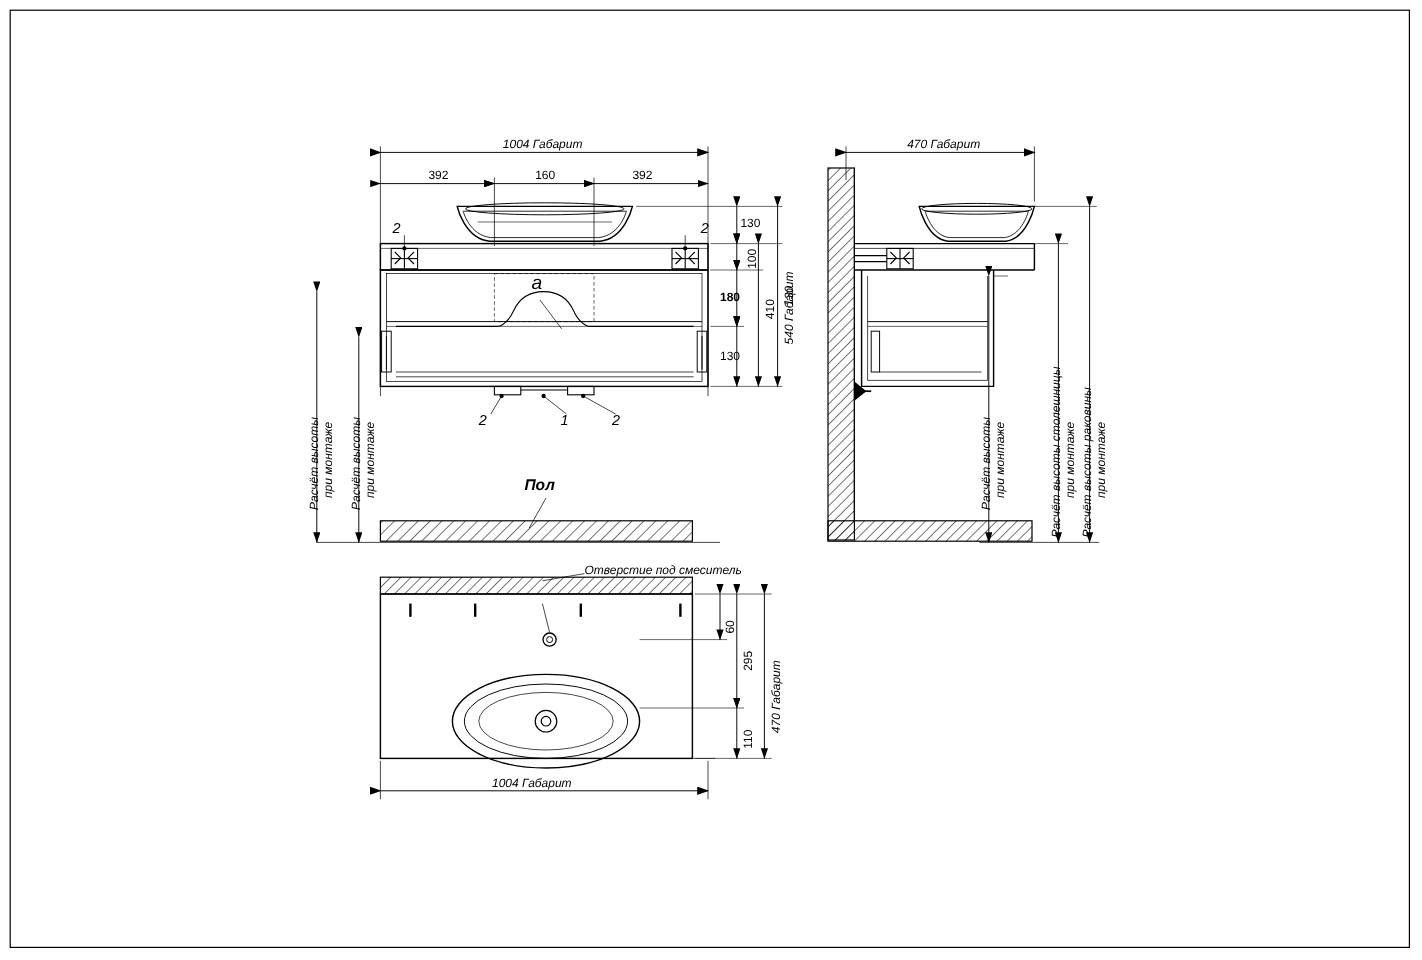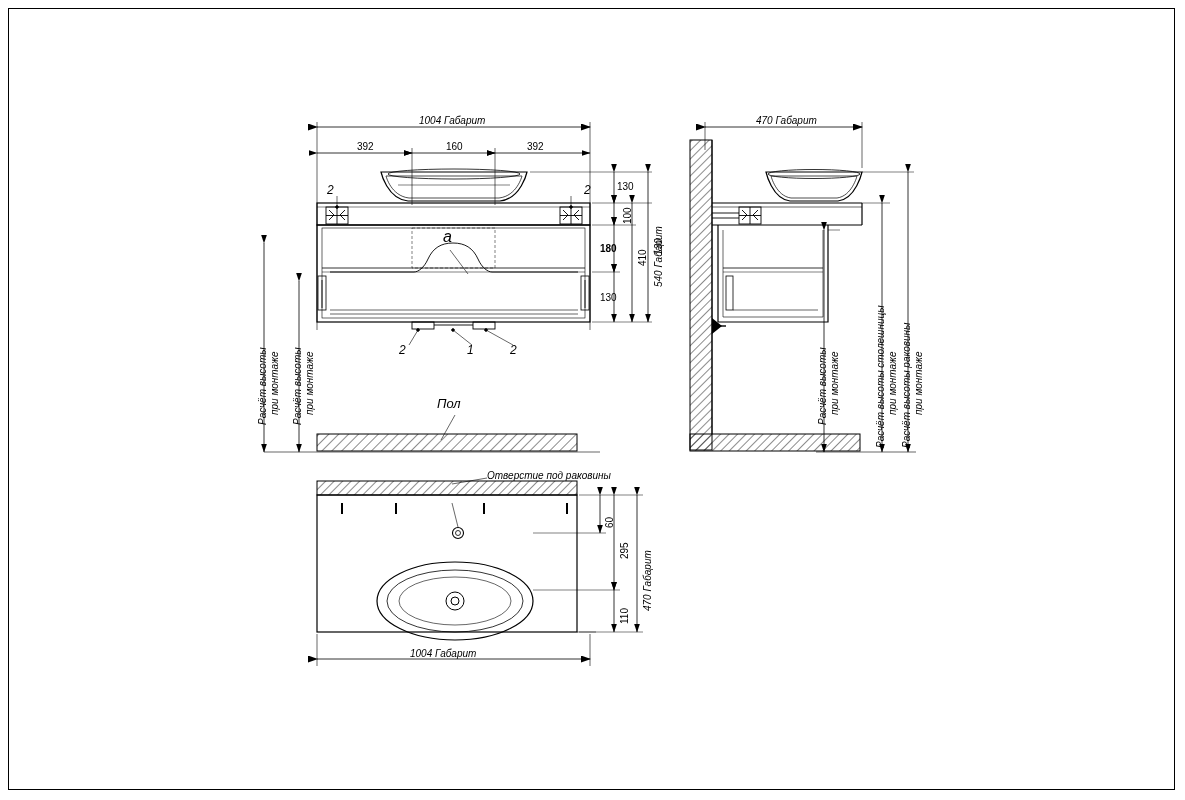--- a/index.html
+++ b/index.html
@@ -236,30 +236,30 @@
   <div class="lbl" style="left:600px;top:292px;">130</div>
   <div class="lbl rot90" style="left:637px;top:266px;">410</div>
   <div class="lbl rot90 it" style="left:653px;top:287px;">540 Габарит</div>
   <div class="lbl rot90 it" style="left:653px;top:255px;">130</div>
 
   <div class="lbl rot90 it" style="left:257px;top:425px;">Расчёт высоты</div>
   <div class="lbl rot90 it" style="left:269px;top:415px;">при монтаже</div>
   <div class="lbl rot90 it" style="left:292px;top:425px;">Расчёт высоты</div>
   <div class="lbl rot90 it" style="left:304px;top:415px;">при монтаже</div>
 
-  <div class="lbl mid" style="left:437px;top:398px;">Пол</div>
+  <div class="lbl mid" style="left:437px;top:398px;font-weight:bold;">Пол</div>
 
   <div class="lbl it" style="left:756px;top:115px;">470 Габарит</div>
   <div class="lbl rot90 it" style="left:817px;top:425px;">Расчёт высоты</div>
   <div class="lbl rot90 it" style="left:829px;top:415px;">при монтаже</div>
   <div class="lbl rot90 it" style="left:875px;top:448px;">Расчёт высоты столешницы</div>
   <div class="lbl rot90 it" style="left:887px;top:415px;">при монтаже</div>
   <div class="lbl rot90 it" style="left:901px;top:448px;">Расчёт высоты раковины</div>
   <div class="lbl rot90 it" style="left:913px;top:415px;">при монтаже</div>
 
-  <div class="lbl it" style="left:487px;top:470px;">Отверстие под раковины</div>
+  <div class="lbl it" style="left:487px;top:470px;">Отверстие под смеситель</div>
   <div class="lbl rot90" style="left:604px;top:528px;">60</div>
   <div class="lbl rot90" style="left:619px;top:559px;">295</div>
   <div class="lbl rot90" style="left:619px;top:624px;">110</div>
   <div class="lbl rot90 it" style="left:642px;top:611px;">470 Габарит</div>
   <div class="lbl it" style="left:410px;top:648px;">1004 Габарит</div>
 
 </div>
 
 </body></html>

